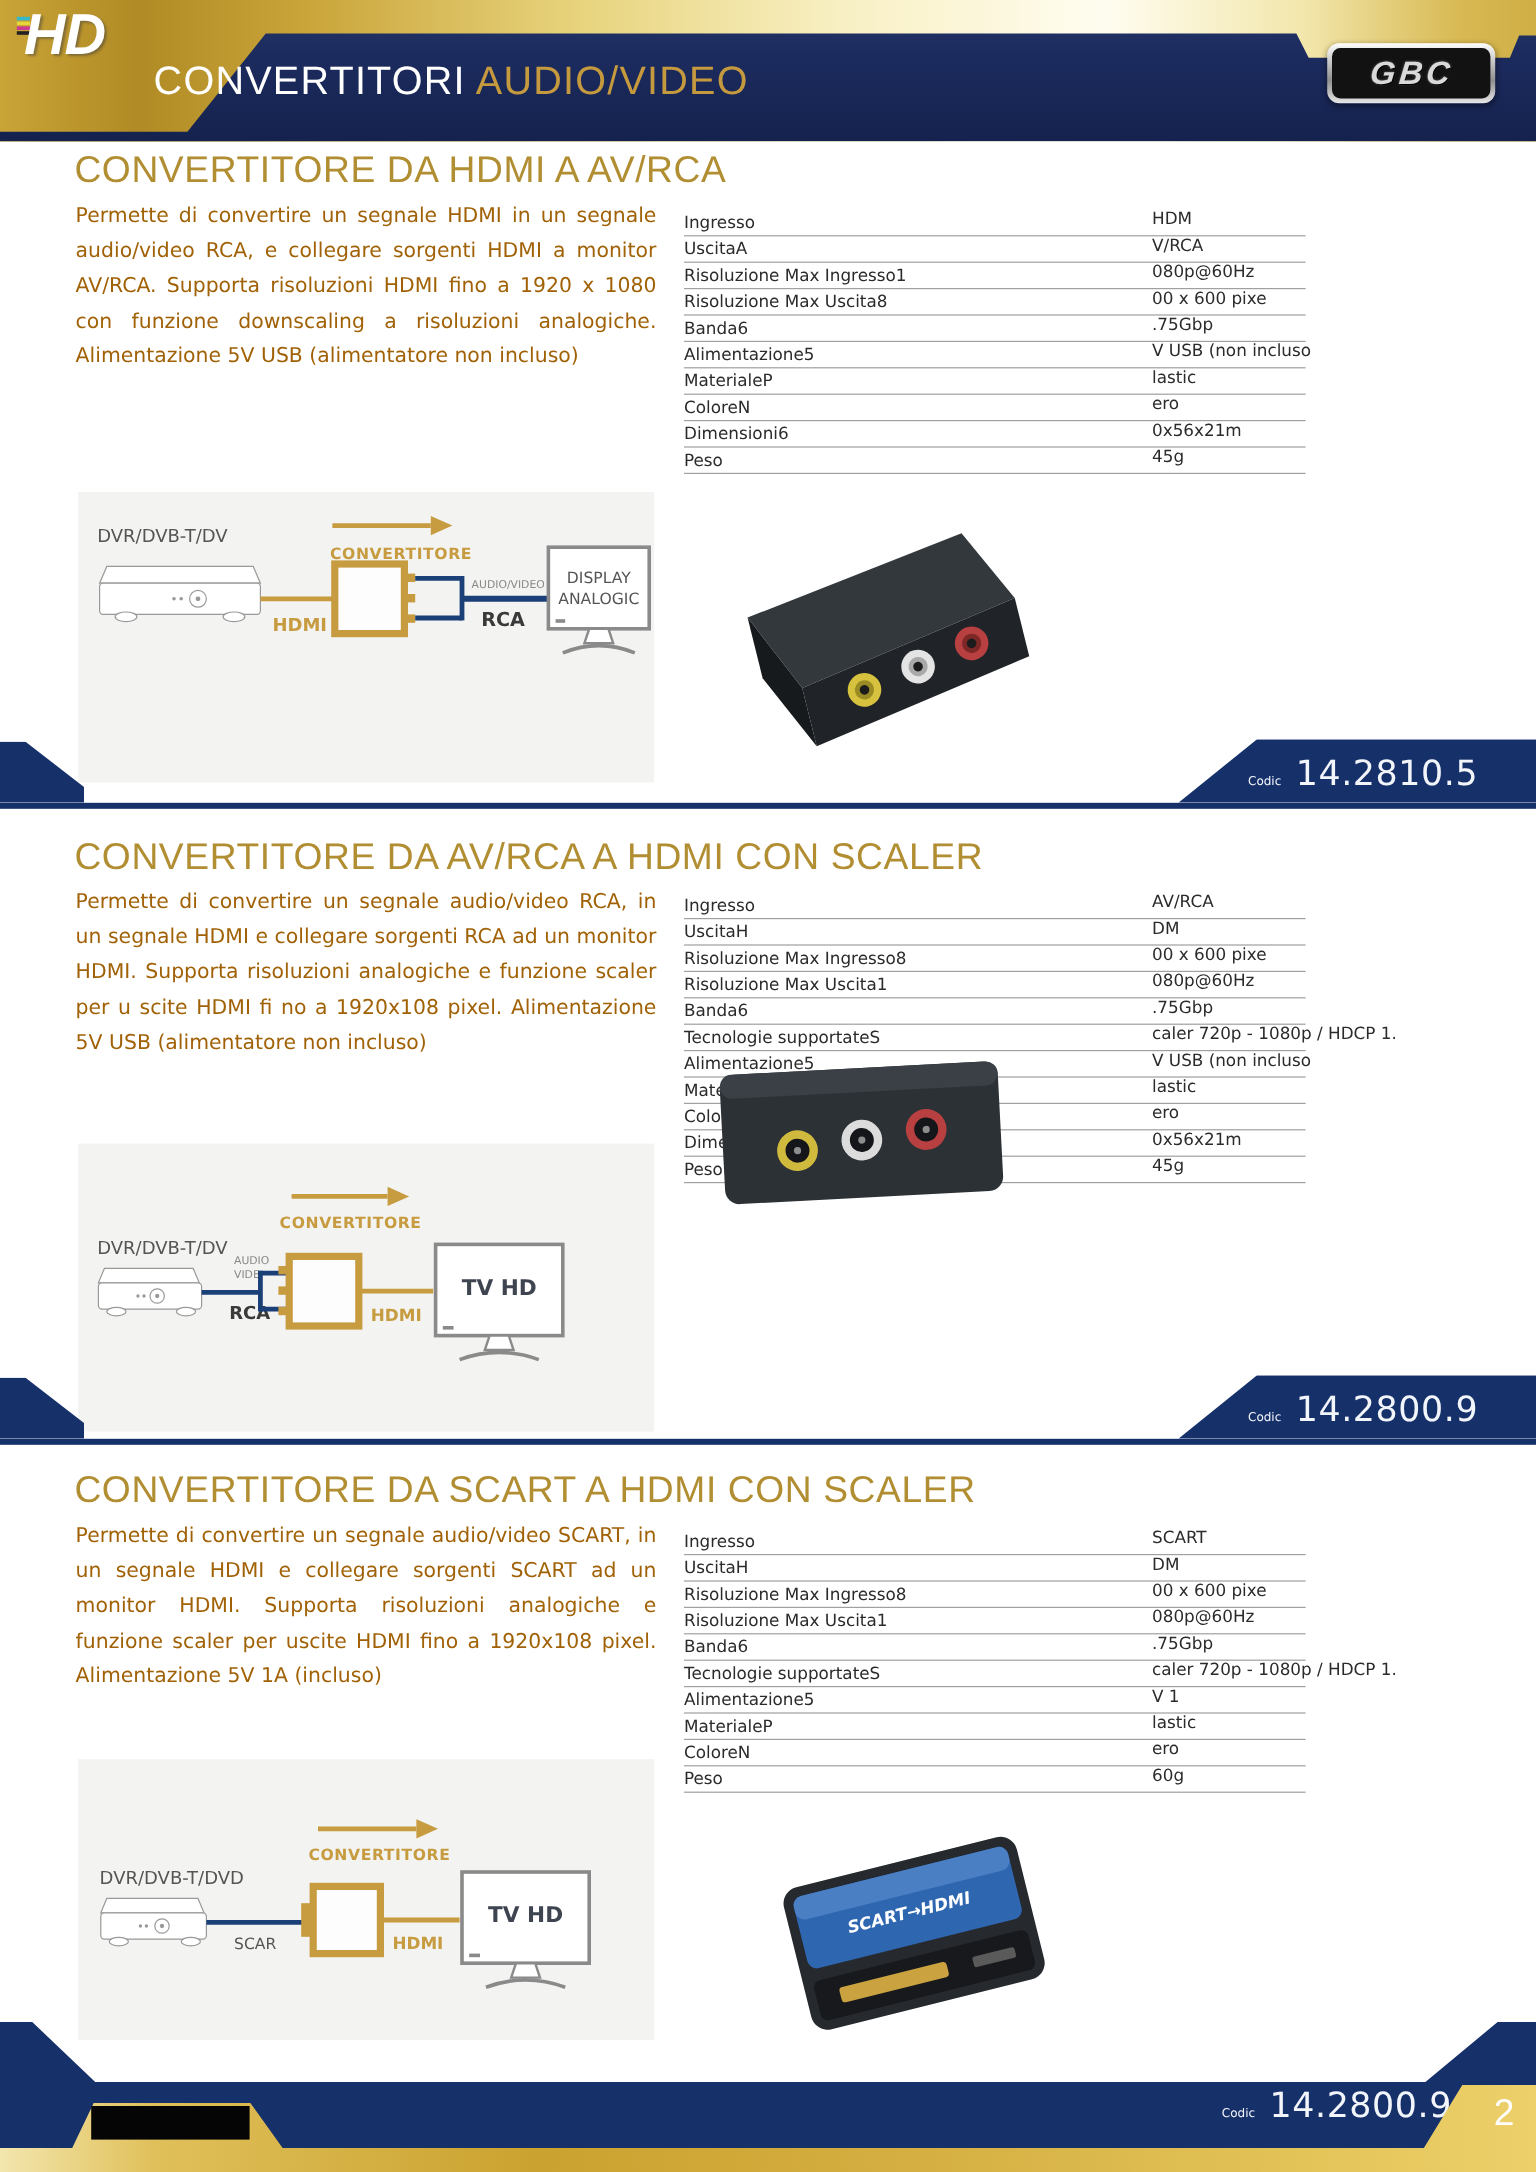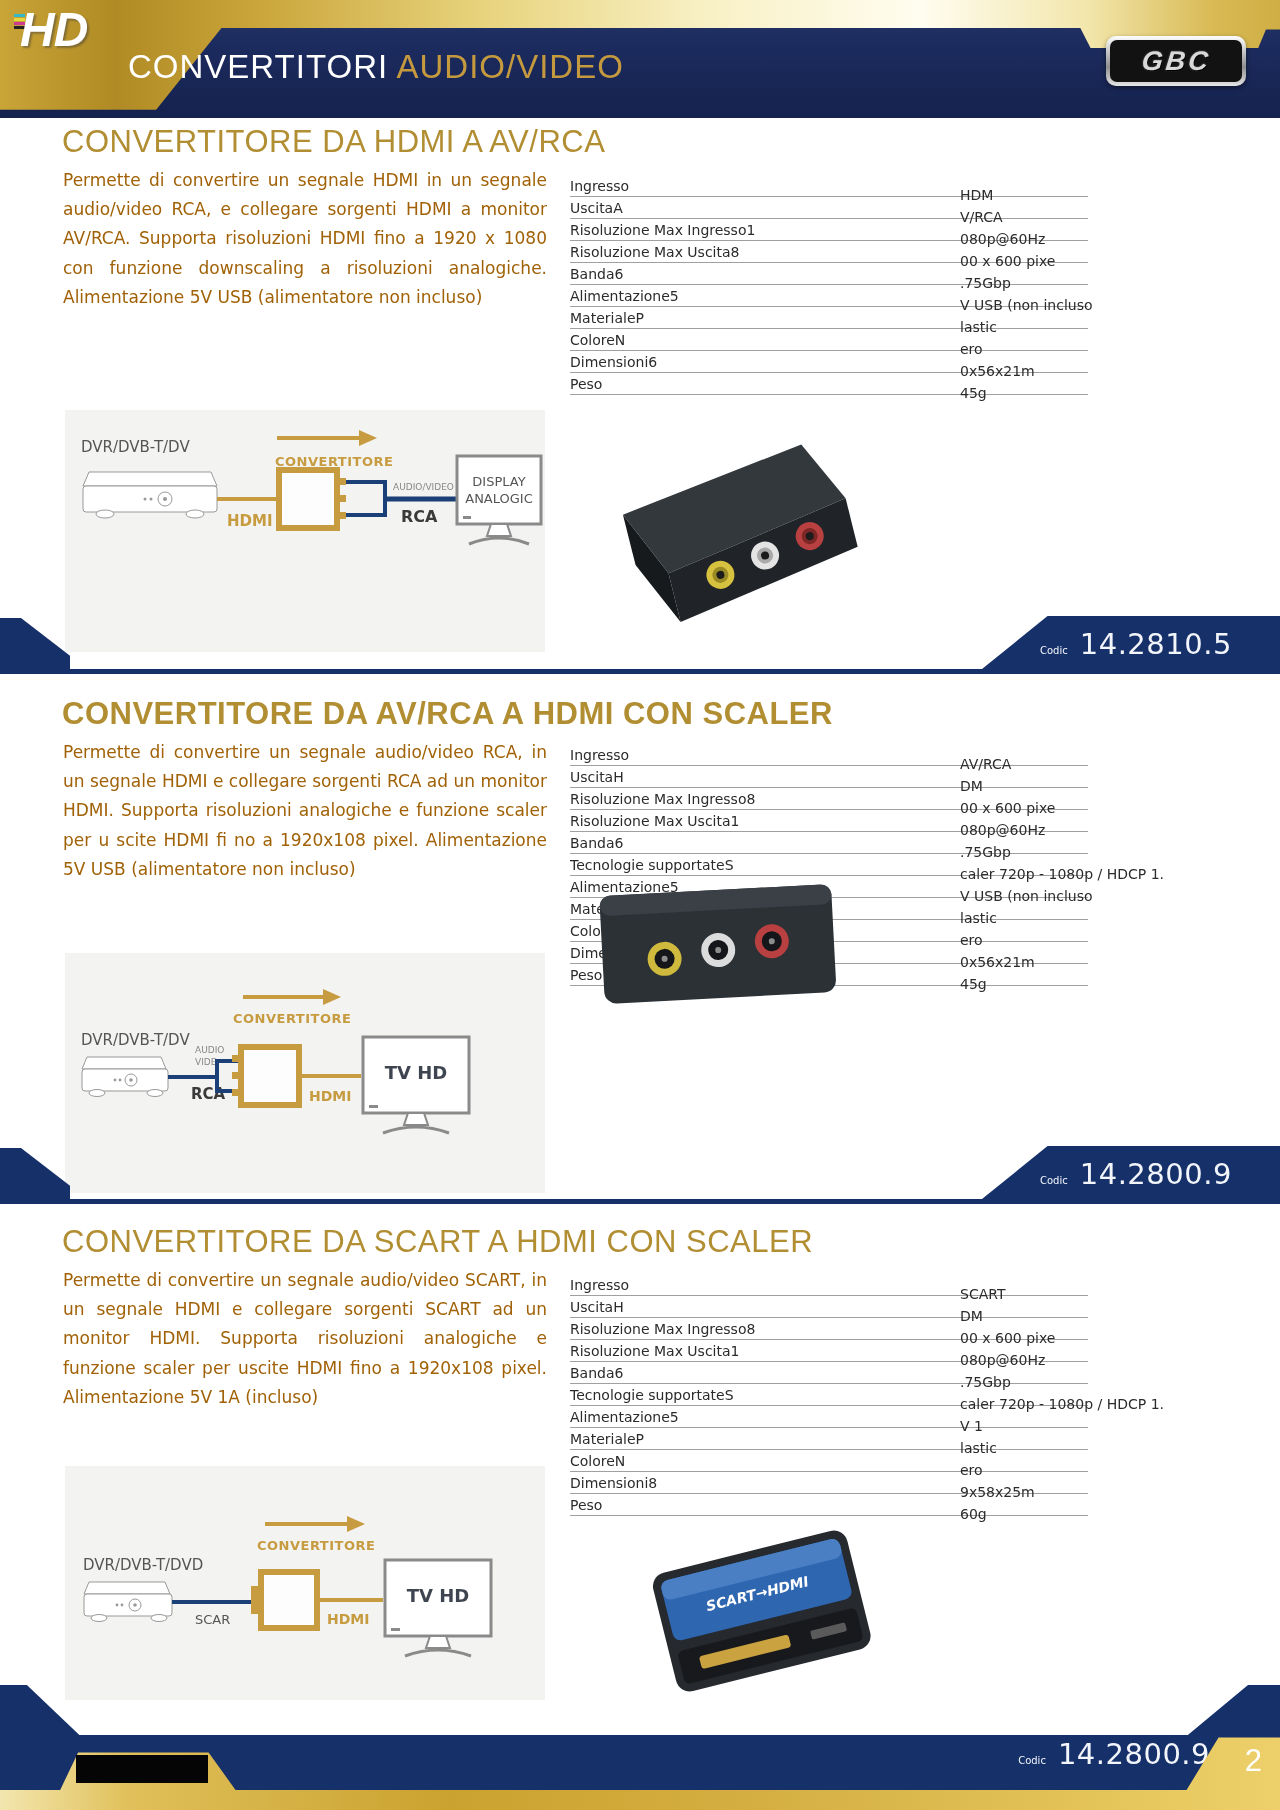--- a/index.html
+++ b/index.html
@@ -31,21 +31,21 @@
 
   
   .sec-title{position:absolute;left:62px;font-family:"Liberation Sans",sans-serif;
     font-size:31px;letter-spacing:.5px;color:#b28e33;white-space:nowrap;}
   .sec-desc{position:absolute;left:63px;width:484px;font-size:17px;line-height:1.72;
     color:#a16207;text-align:justify;}
   .spec-table{position:absolute;left:570px;width:518px;font-size:14px;color:#2b2b2b;}
   .spec-row{position:relative;min-height:22px;border-bottom:1px solid #a0a0a0;
     padding-top:3px;box-sizing:border-box;}
   .spec-label{display:inline-block;white-space:nowrap;}
-  .spec-value{position:absolute;left:390px;top:12px;white-space:nowrap;}
+  .spec-value{position:absolute;left:390px;top:0;white-space:nowrap;}
   .spec-value2{margin-left:378px;white-space:nowrap;}
   .spec-value2:empty{display:none;}
 
   .diagram-box{position:absolute;left:65px;background:#f3f3f1;}
 
   
   .divider{position:absolute;left:0;width:1280px;height:58px;}
   .divider-wedge{position:absolute;left:0;top:2px;width:70px;height:51px;background:#16306a;
     clip-path:polygon(0 0,30% 0,100% 74%,100% 100%,0 100%);}
   .divider-rule{position:absolute;left:0;bottom:0;width:100%;height:5px;background:#16306a;}
@@ -234,21 +234,21 @@
 
   <div class="divider" style="top:616px;">
     <div class="divider-wedge"></div>
     <div class="divider-rule"></div>
     <div class="code-badge">
       <span class="code-label">Codic</span>
       <span class="code-value">14.2810.5</span>
     </div>
   </div>
 
-  <div class="sec-title" style="top:696px;font-weight:bold;">CONVERTITORE DA AV/RCA A HDMI CON SCALER</div>
+  <div class="sec-title" style="top:696px;">CONVERTITORE DA AV/RCA A HDMI CON SCALER</div>
   <div class="sec-desc" style="top:738px;">Permette di convertire un segnale audio/video RCA, in un segnale HDMI e collegare sorgenti RCA ad un monitor HDMI. Supporta risoluzioni analogiche e funzione scaler per u scite HDMI fi no a 1920x108 pixel. Alimentazione 5V USB (alimentatore non incluso)</div>
 
   <div class="spec-table" style="top:744px;">
 
       <div class="spec-row">
         <span class="spec-label">Ingresso</span>
         <span class="spec-value">AV/RCA</span>
         
       </div>
 
@@ -443,25 +443,20 @@
         <span class="spec-value">lastic</span>
         
       </div>
 
       <div class="spec-row">
         <span class="spec-label">ColoreN</span>
         <span class="spec-value">ero</span>
         
       </div>
 
-      <div class="spec-row">
-        <span class="spec-label">Dimensioni8</span>
-        <span class="spec-value">9x58x25m</span>
-        
-      </div>
 
       <div class="spec-row">
         <span class="spec-label">Peso</span>
         <span class="spec-value">60g</span>
         
       </div>
     </div>
 
   <div class="diagram-box" style="top:1466px;width:480px;height:234px;">
     <svg width="480" height="234" viewBox="0 0 480 234">

